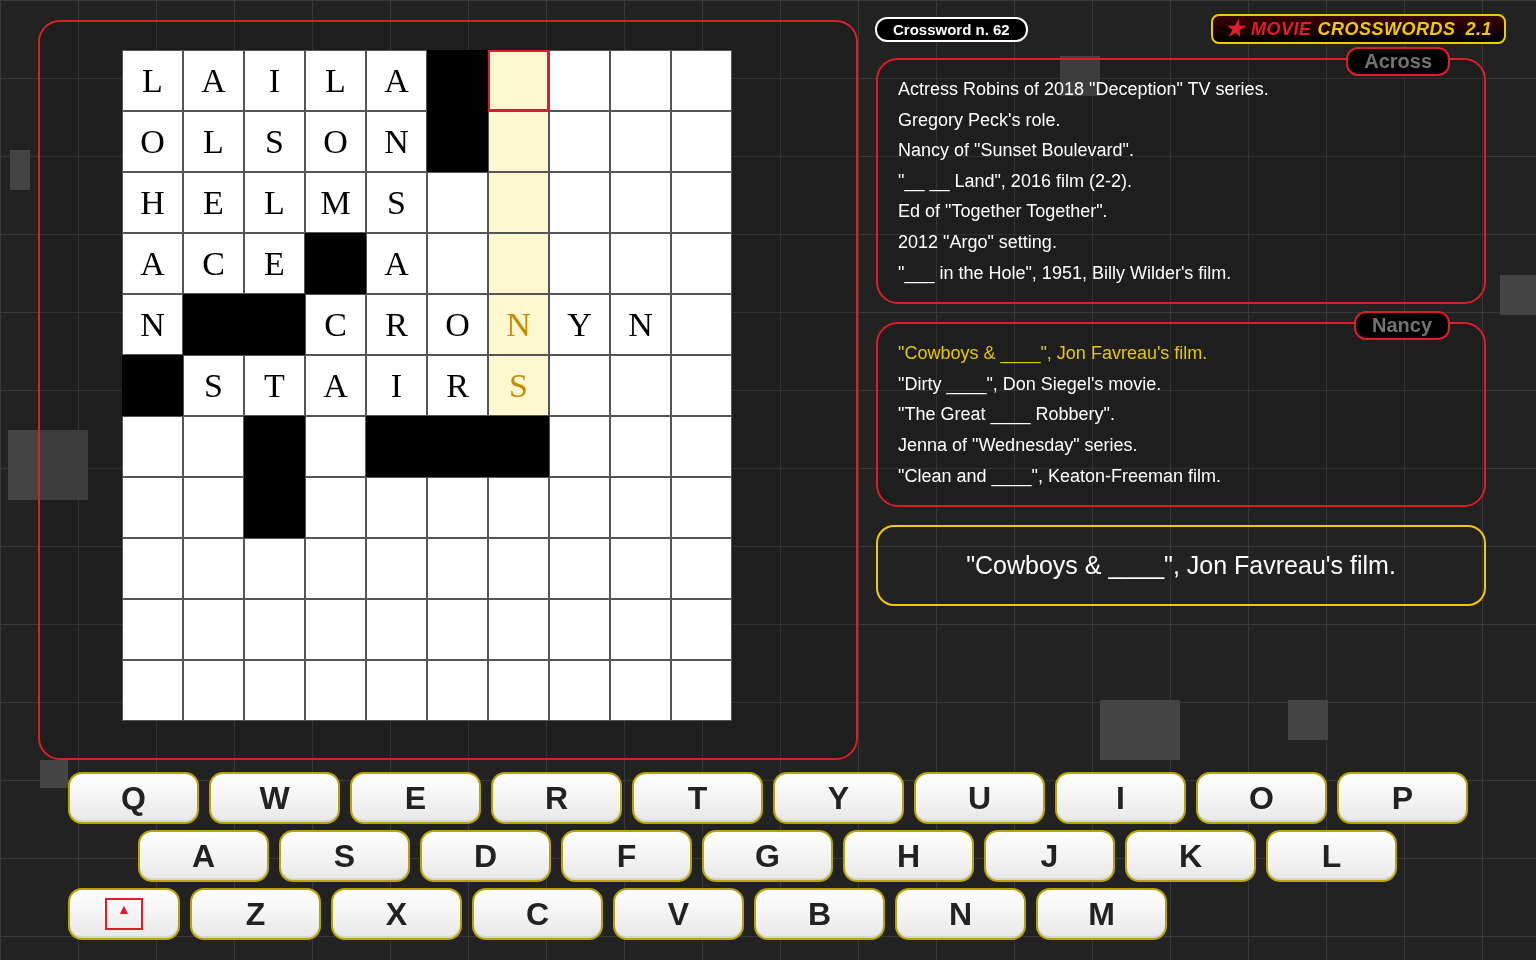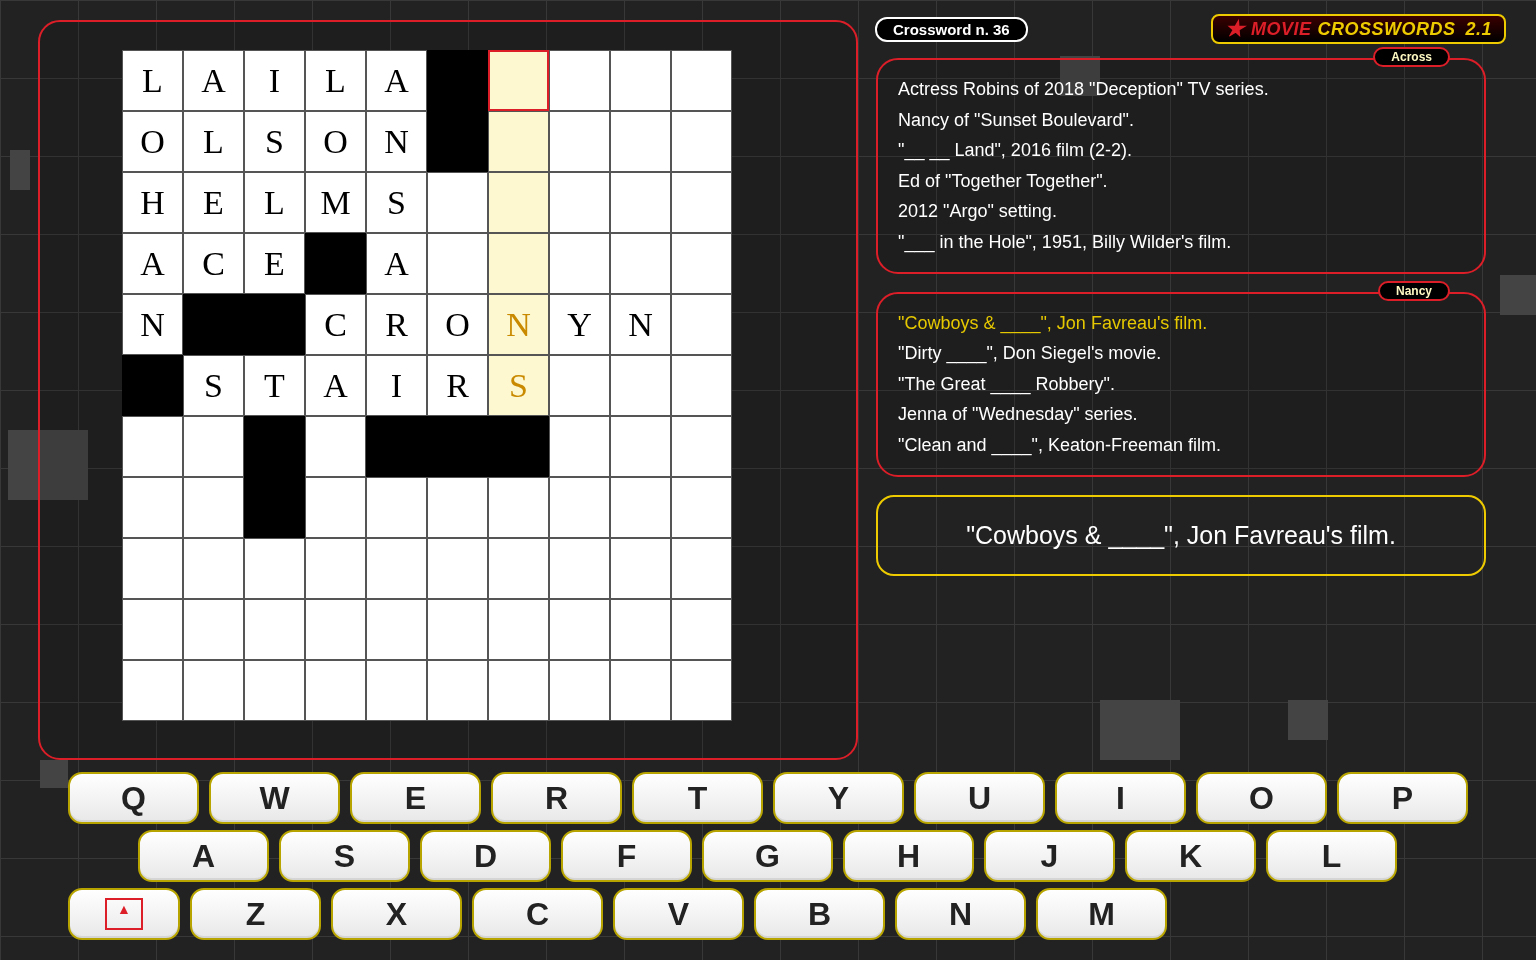--- a/index.html
+++ b/index.html
@@ -25,22 +25,22 @@
 .bg-sq { position: absolute; background: #444; z-index: 0; }
 .panel-border { border: 2px solid #dc1e28; border-radius: 22px; background: rgba(0,0,0,0.10); position: relative; z-index: 1; }
 .panel-title {
   position: absolute;
   top: -13px;
   background: #000;
   border: 2px solid #dc1e28;
   border-radius: 12px;
   padding: 1px 16px;
   font-weight: bold;
-  font-size: 12px;
-  color: #fef9c3;
+  font-size: 20px;
+  color: #737373;
 }
 .game-wrap { position: absolute; top: 20px; left: 38px; width: 820px; height: 740px; }
 .grid {
   position: absolute;
   top: 28px; left: 82px;
   display: grid;
   grid-template-columns: repeat(10, 61px);
   grid-template-rows: repeat(11, 61px);
   background: #000;
   gap: 0;
@@ -121,21 +121,21 @@
 
 <div class="bg-sq" style="top:56px; left:1060px; width:40px; height:40px;"></div>
 <div class="bg-sq" style="top:150px; left:10px; width:20px; height:40px;"></div>
 <div class="bg-sq" style="top:275px; left:1500px; width:36px; height:40px;"></div>
 <div class="bg-sq" style="top:430px; left:8px; width:80px; height:70px;"></div>
 <div class="bg-sq" style="top:700px; left:1100px; width:80px; height:60px;"></div>
 <div class="bg-sq" style="top:700px; left:1288px; width:40px; height:40px;"></div>
 <div class="bg-sq" style="top:760px; left:40px; width:28px; height:28px;"></div>
 
 <div class="header-row">
-  <div class="crossword-num">Crossword n. 36</div>
+  <div class="crossword-num">Crossword n. 62</div>
   <div class="brand">
     <span class="star">★</span>
     <span class="t1">MOVIE</span>
     <span class="t2">CROSSWORDS</span>
     <span class="ver">2.1</span>
   </div>
 </div>
 
 <div class="game-wrap panel-border">
   <div class="grid" id="grid">
@@ -250,20 +250,21 @@
       <div class="cell"></div>
       <div class="cell"></div>
     </div>
 </div>
 
 <div class="right-col">
   <div class="clue-box panel-border">
     <div class="panel-title">Across</div>
     <div id="across-list">
         <div class="clue-line">Actress Robins of 2018 "Deception" TV series.</div>
+        <div class="clue-line">Gregory Peck's role.</div>
         <div class="clue-line">Nancy of "Sunset Boulevard".</div>
         <div class="clue-line">"__ __ Land", 2016 film (2-2).</div>
         <div class="clue-line">Ed of "Together Together".</div>
         <div class="clue-line">2012 "Argo" setting.</div>
         <div class="clue-line">"___ in the Hole", 1951, Billy Wilder's film.</div>
       </div>
   </div>
   <div class="clue-box panel-border">
     <div class="panel-title">Nancy</div>
     <div id="down-list">

